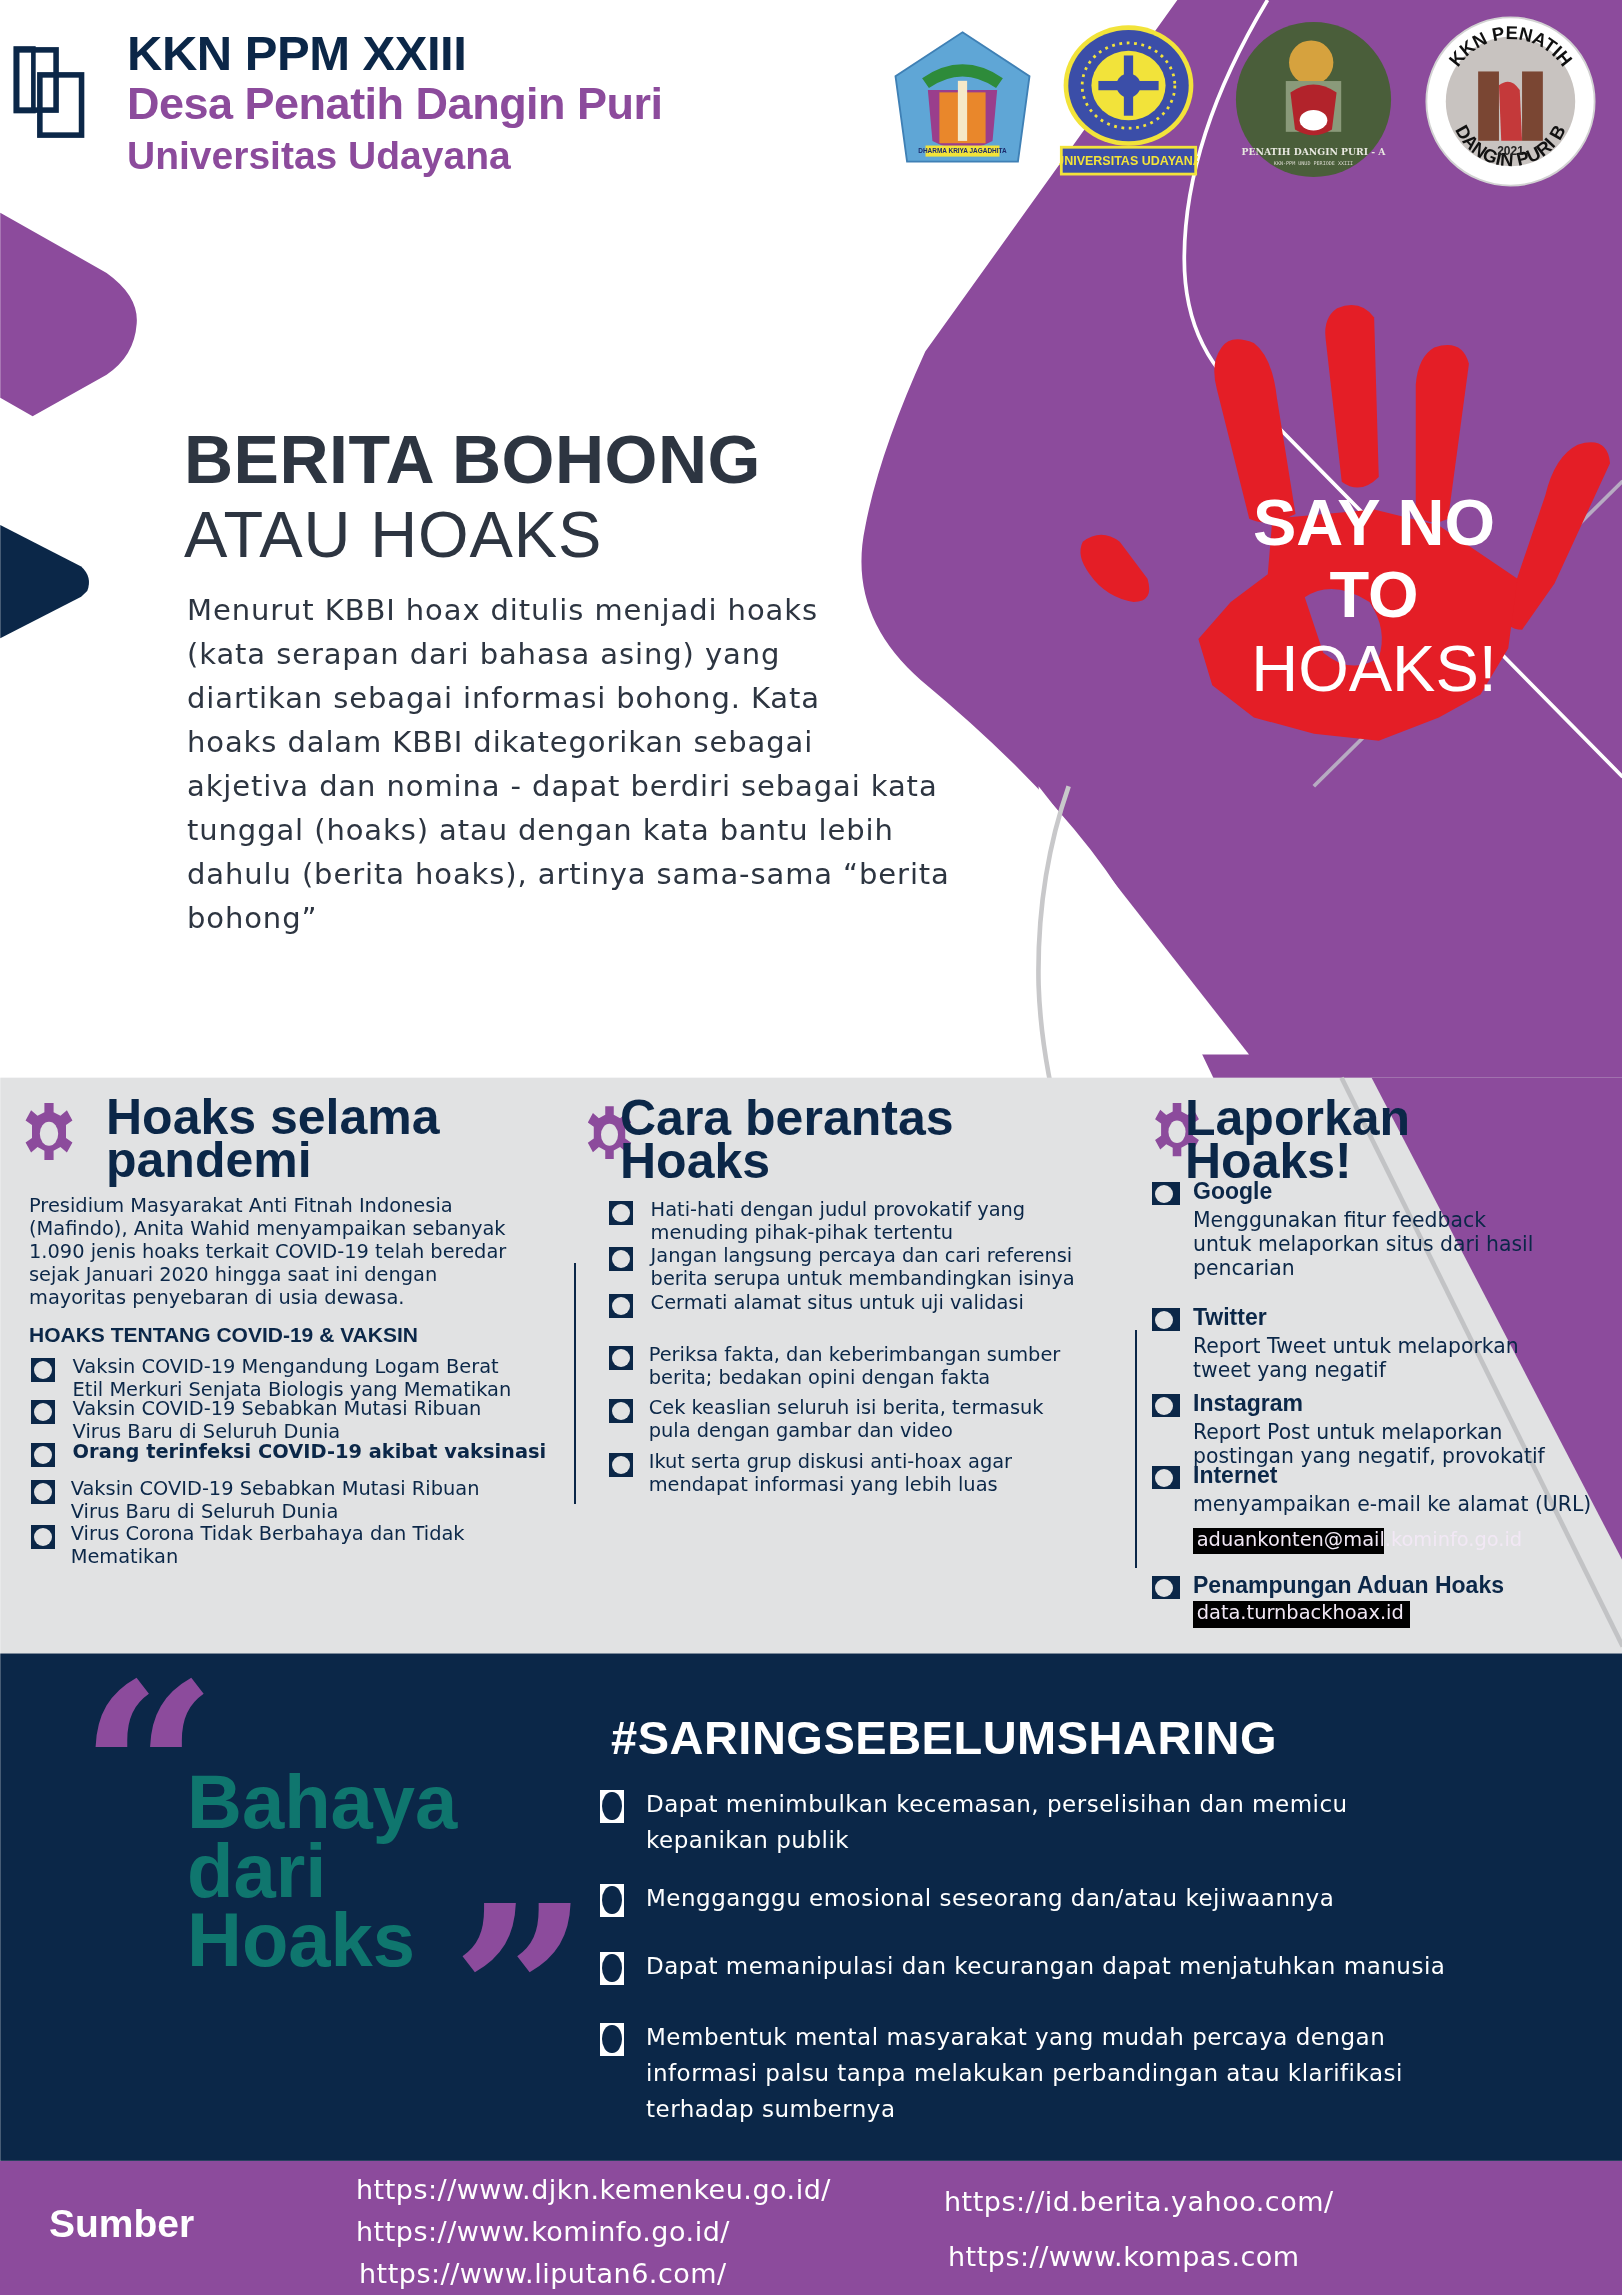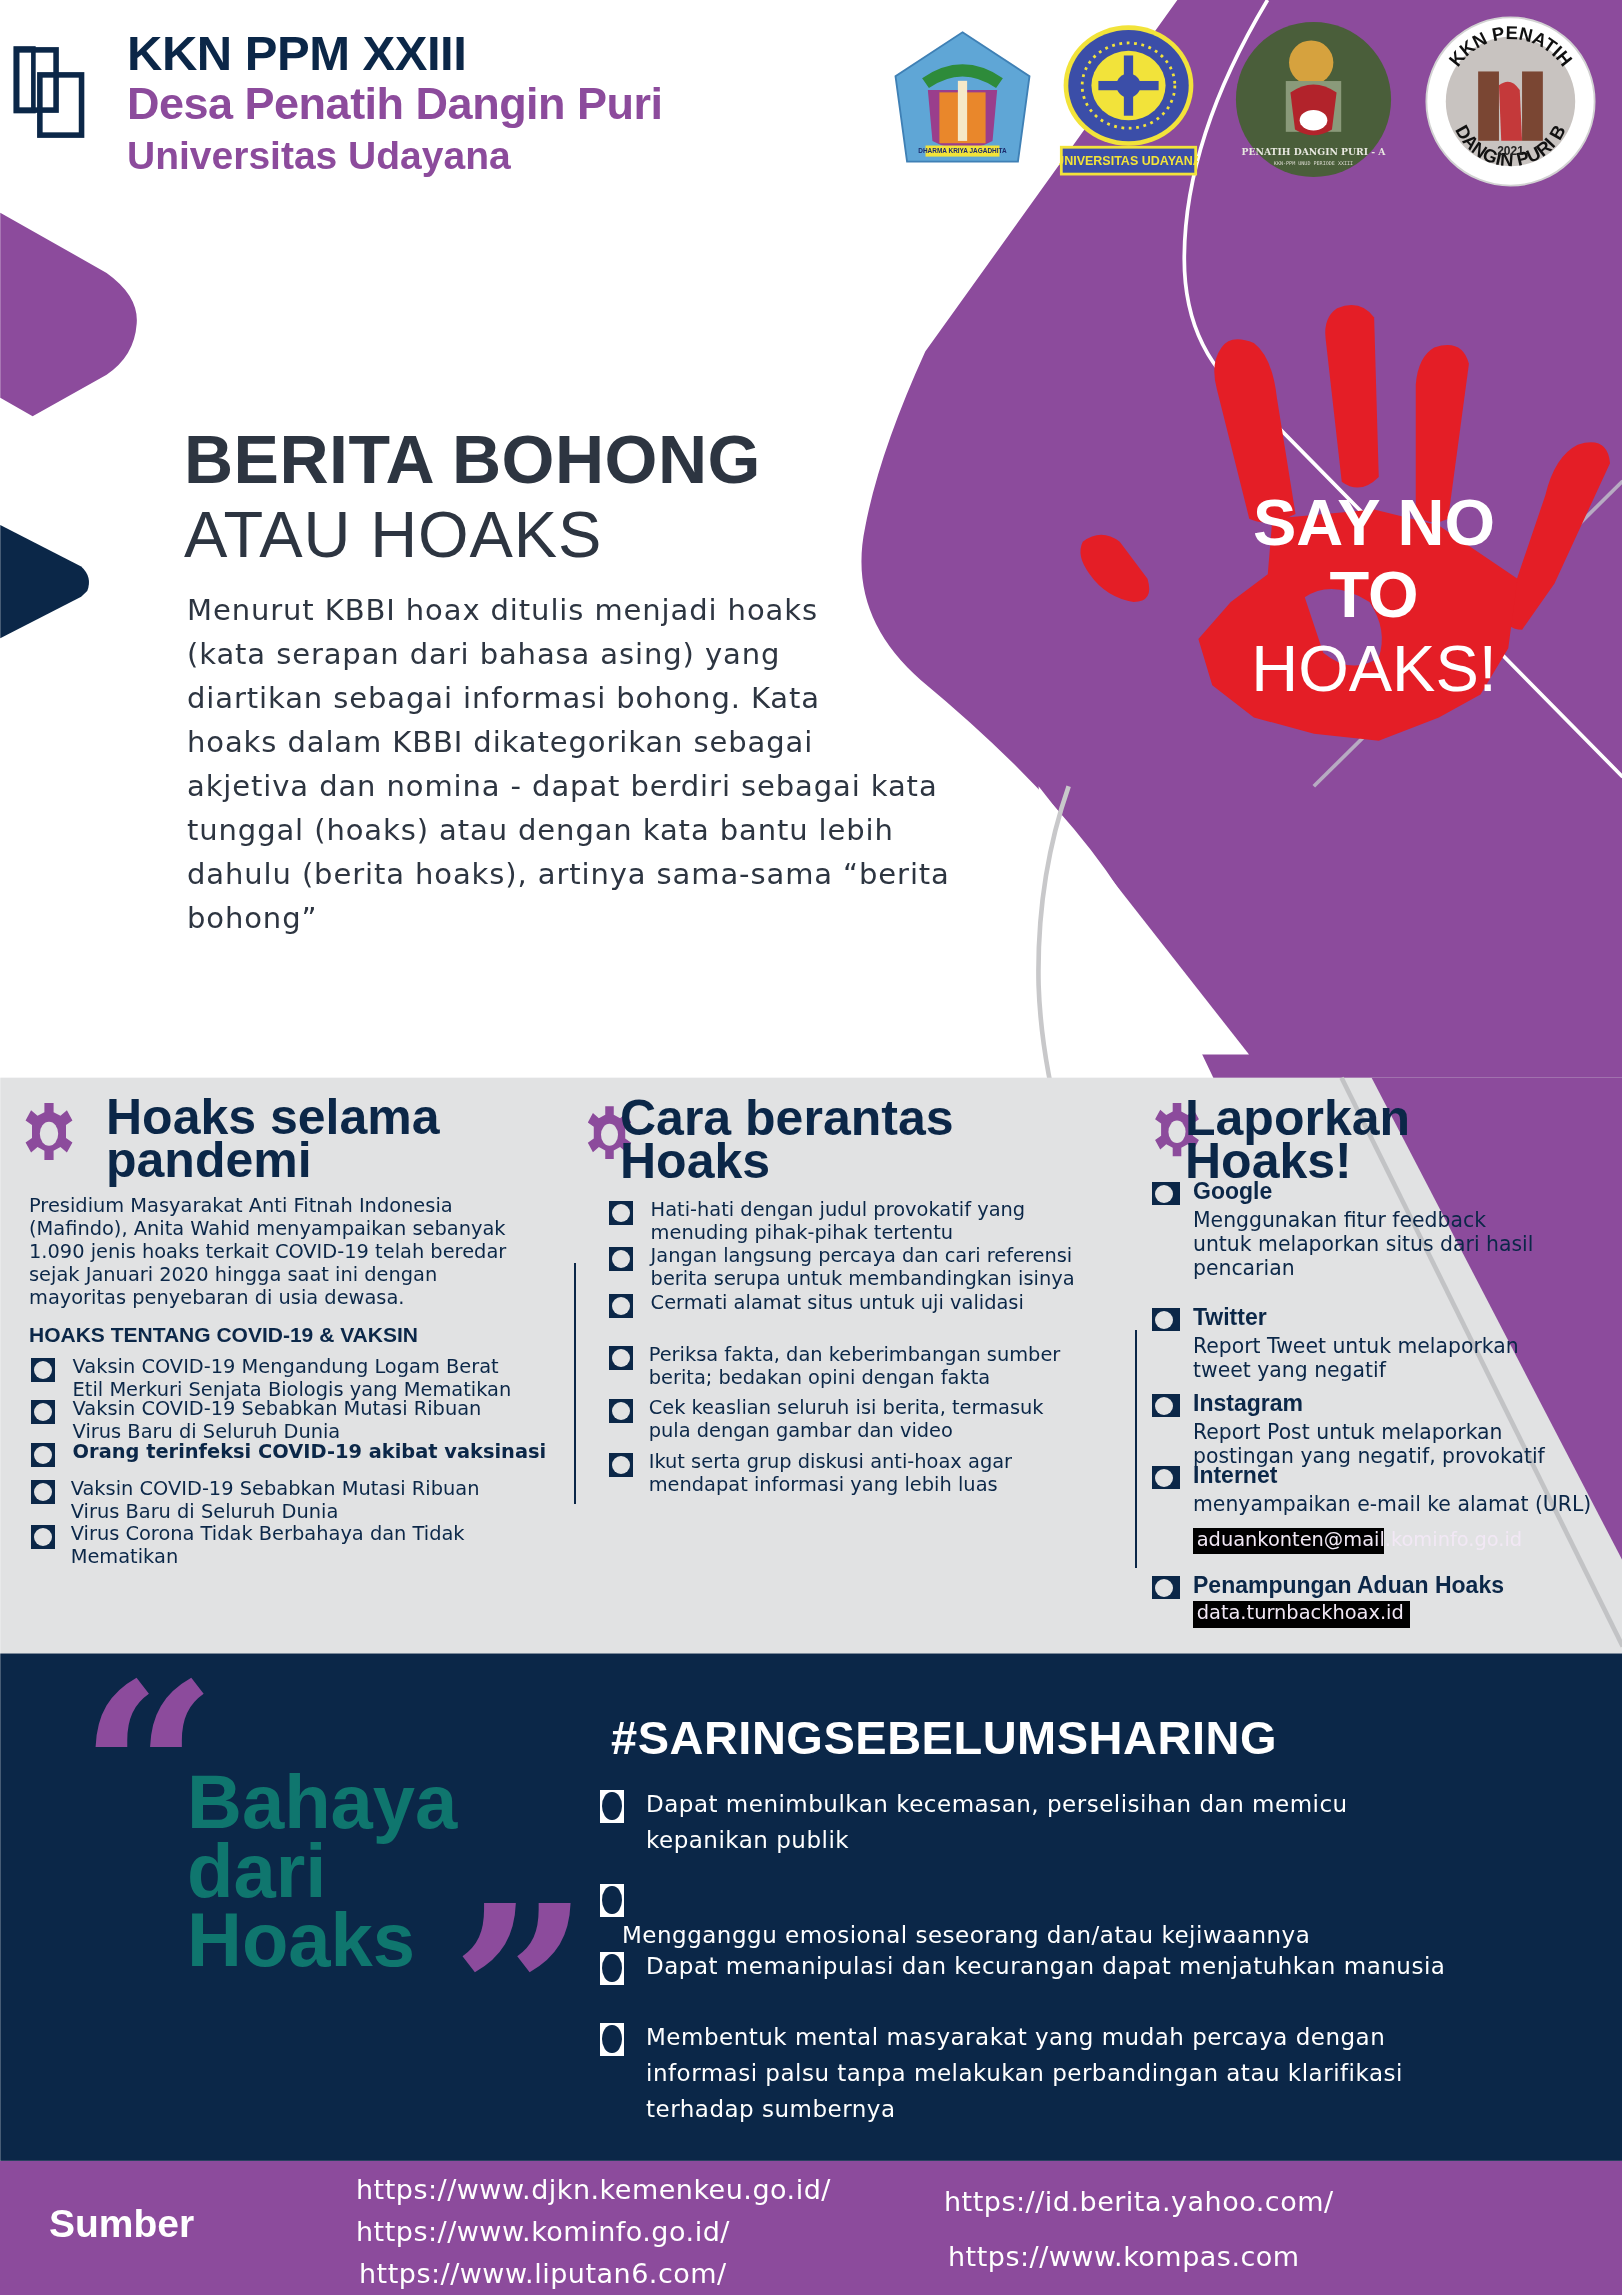--- a/index.html
+++ b/index.html
@@ -349,21 +349,21 @@
   <div>Hoaks</div>
 </div>
 <div class="abs quote-mark" style="left:451px;top:1874px;font-size:241px;">”</div>
 
 <div class="abs hashtag">#SARINGSEBELUMSHARING</div>
 
 <div class="bullet-row" style="left:600px;top:1786px;">
   <span class="dark-bullet-box"></span>
   <span class="dark-bullet-text"><span>Dapat menimbulkan kecemasan, perselisihan dan memicu</span><br><span>kepanikan publik</span></span>
 </div>
-<div class="bullet-row" style="left:600px;top:1880px;flex-direction:column;">
+<div class="bullet-row" style="left:600px;top:1880px;">
   <span class="dark-bullet-box"></span>
   <span class="dark-bullet-text"><span>Mengganggu emosional seseorang dan/atau kejiwaannya</span></span>
 </div>
 <div class="bullet-row" style="left:600px;top:1948px;">
   <span class="dark-bullet-box"></span>
   <span class="dark-bullet-text"><span>Dapat memanipulasi dan kecurangan dapat menjatuhkan manusia</span></span>
 </div>
 <div class="bullet-row" style="left:600px;top:2019px;">
   <span class="dark-bullet-box"></span>
   <span class="dark-bullet-text"><span>Membentuk mental masyarakat yang mudah percaya dengan</span><br><span>informasi palsu tanpa melakukan perbandingan atau klarifikasi</span><br><span>terhadap sumbernya</span></span>

